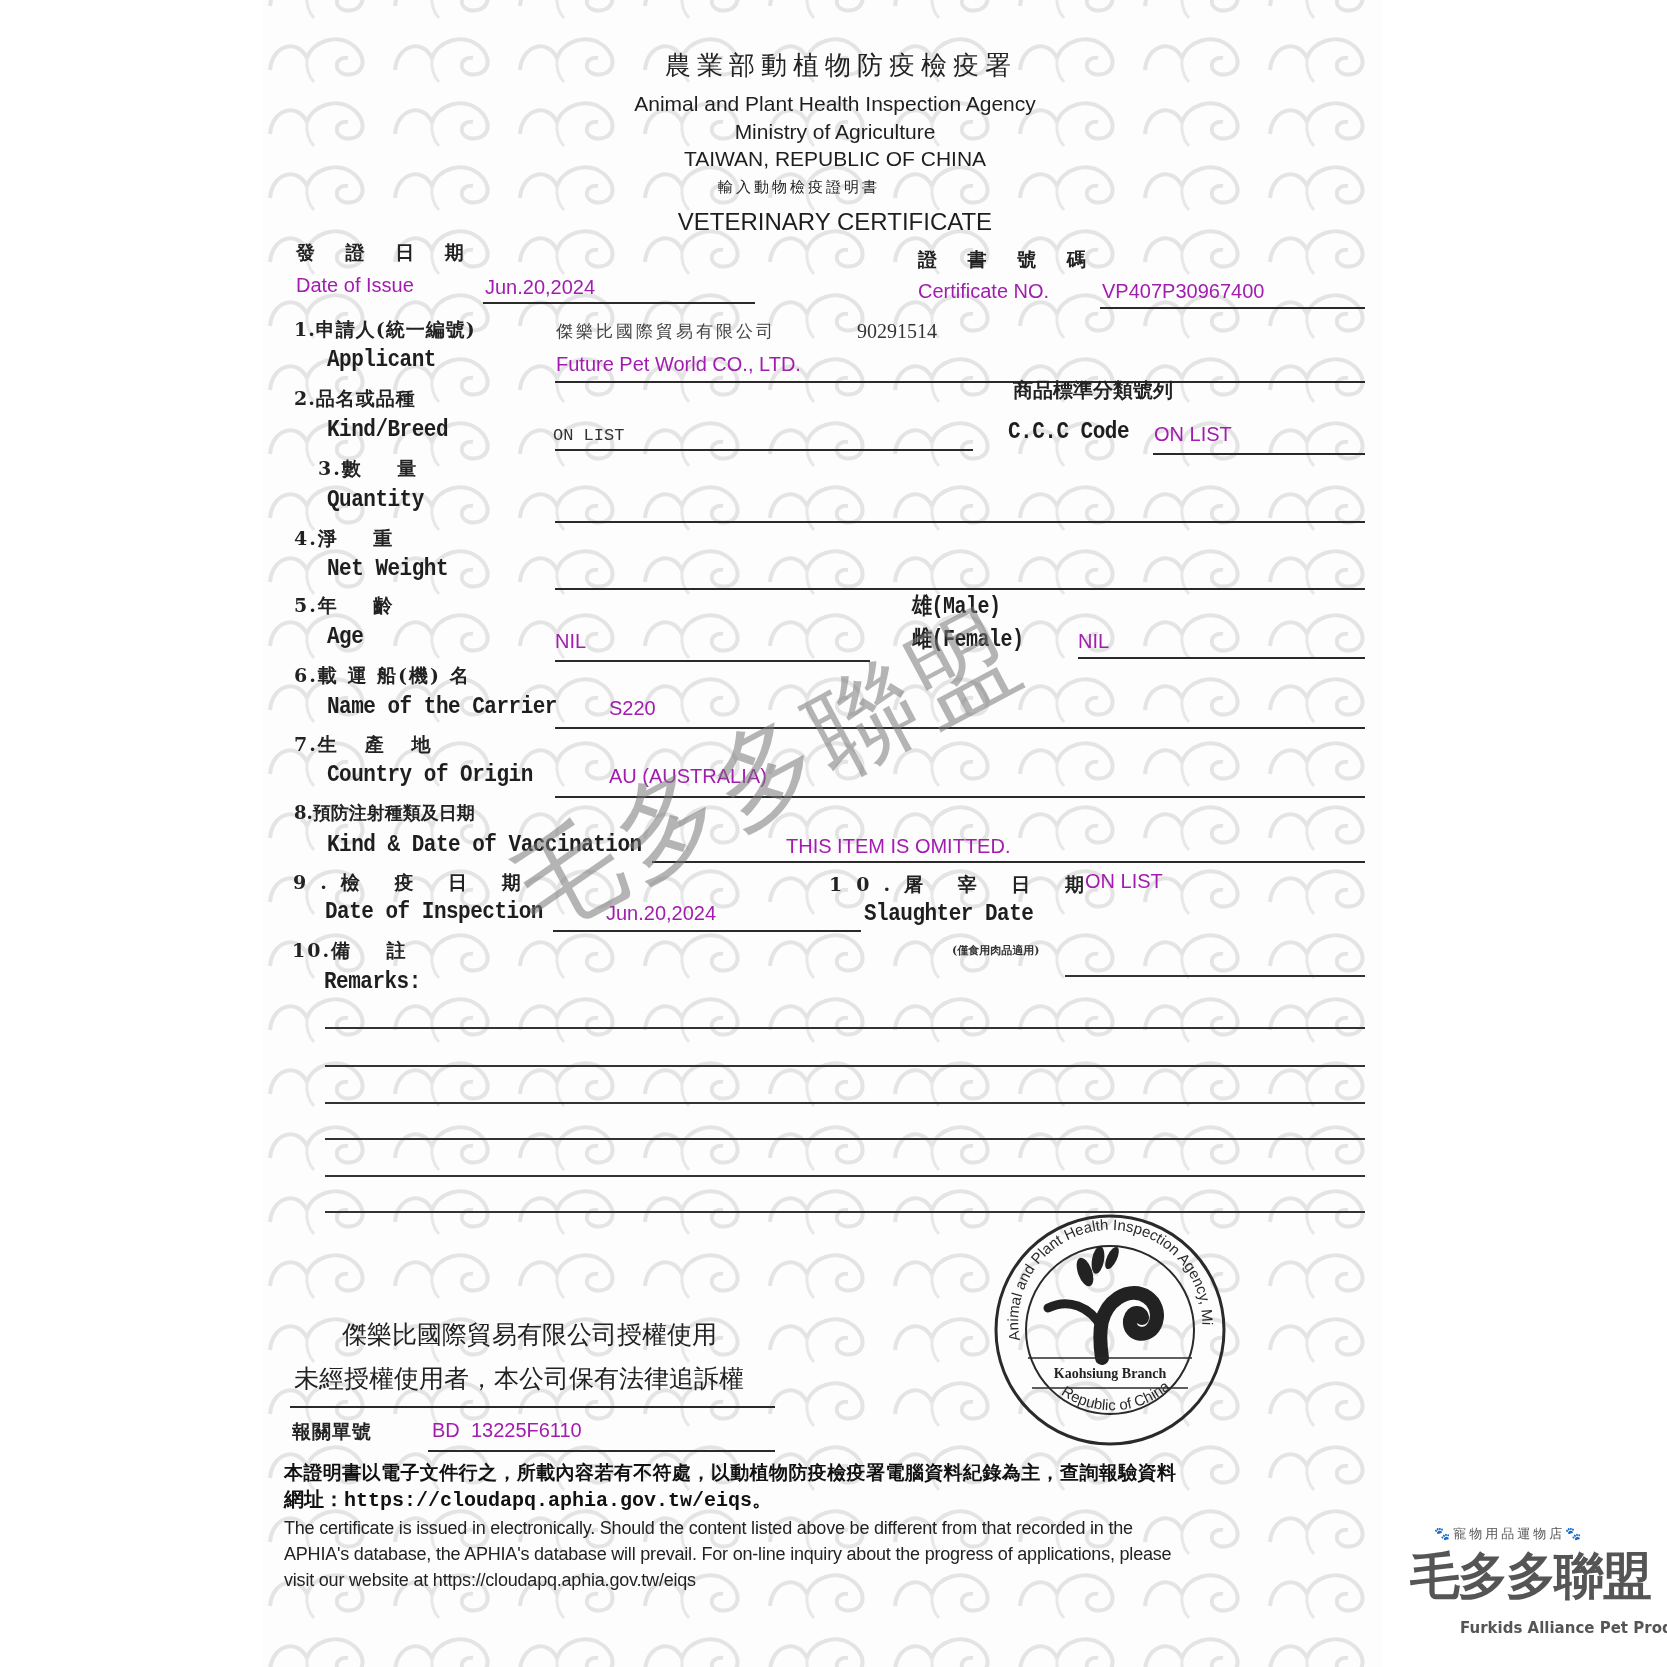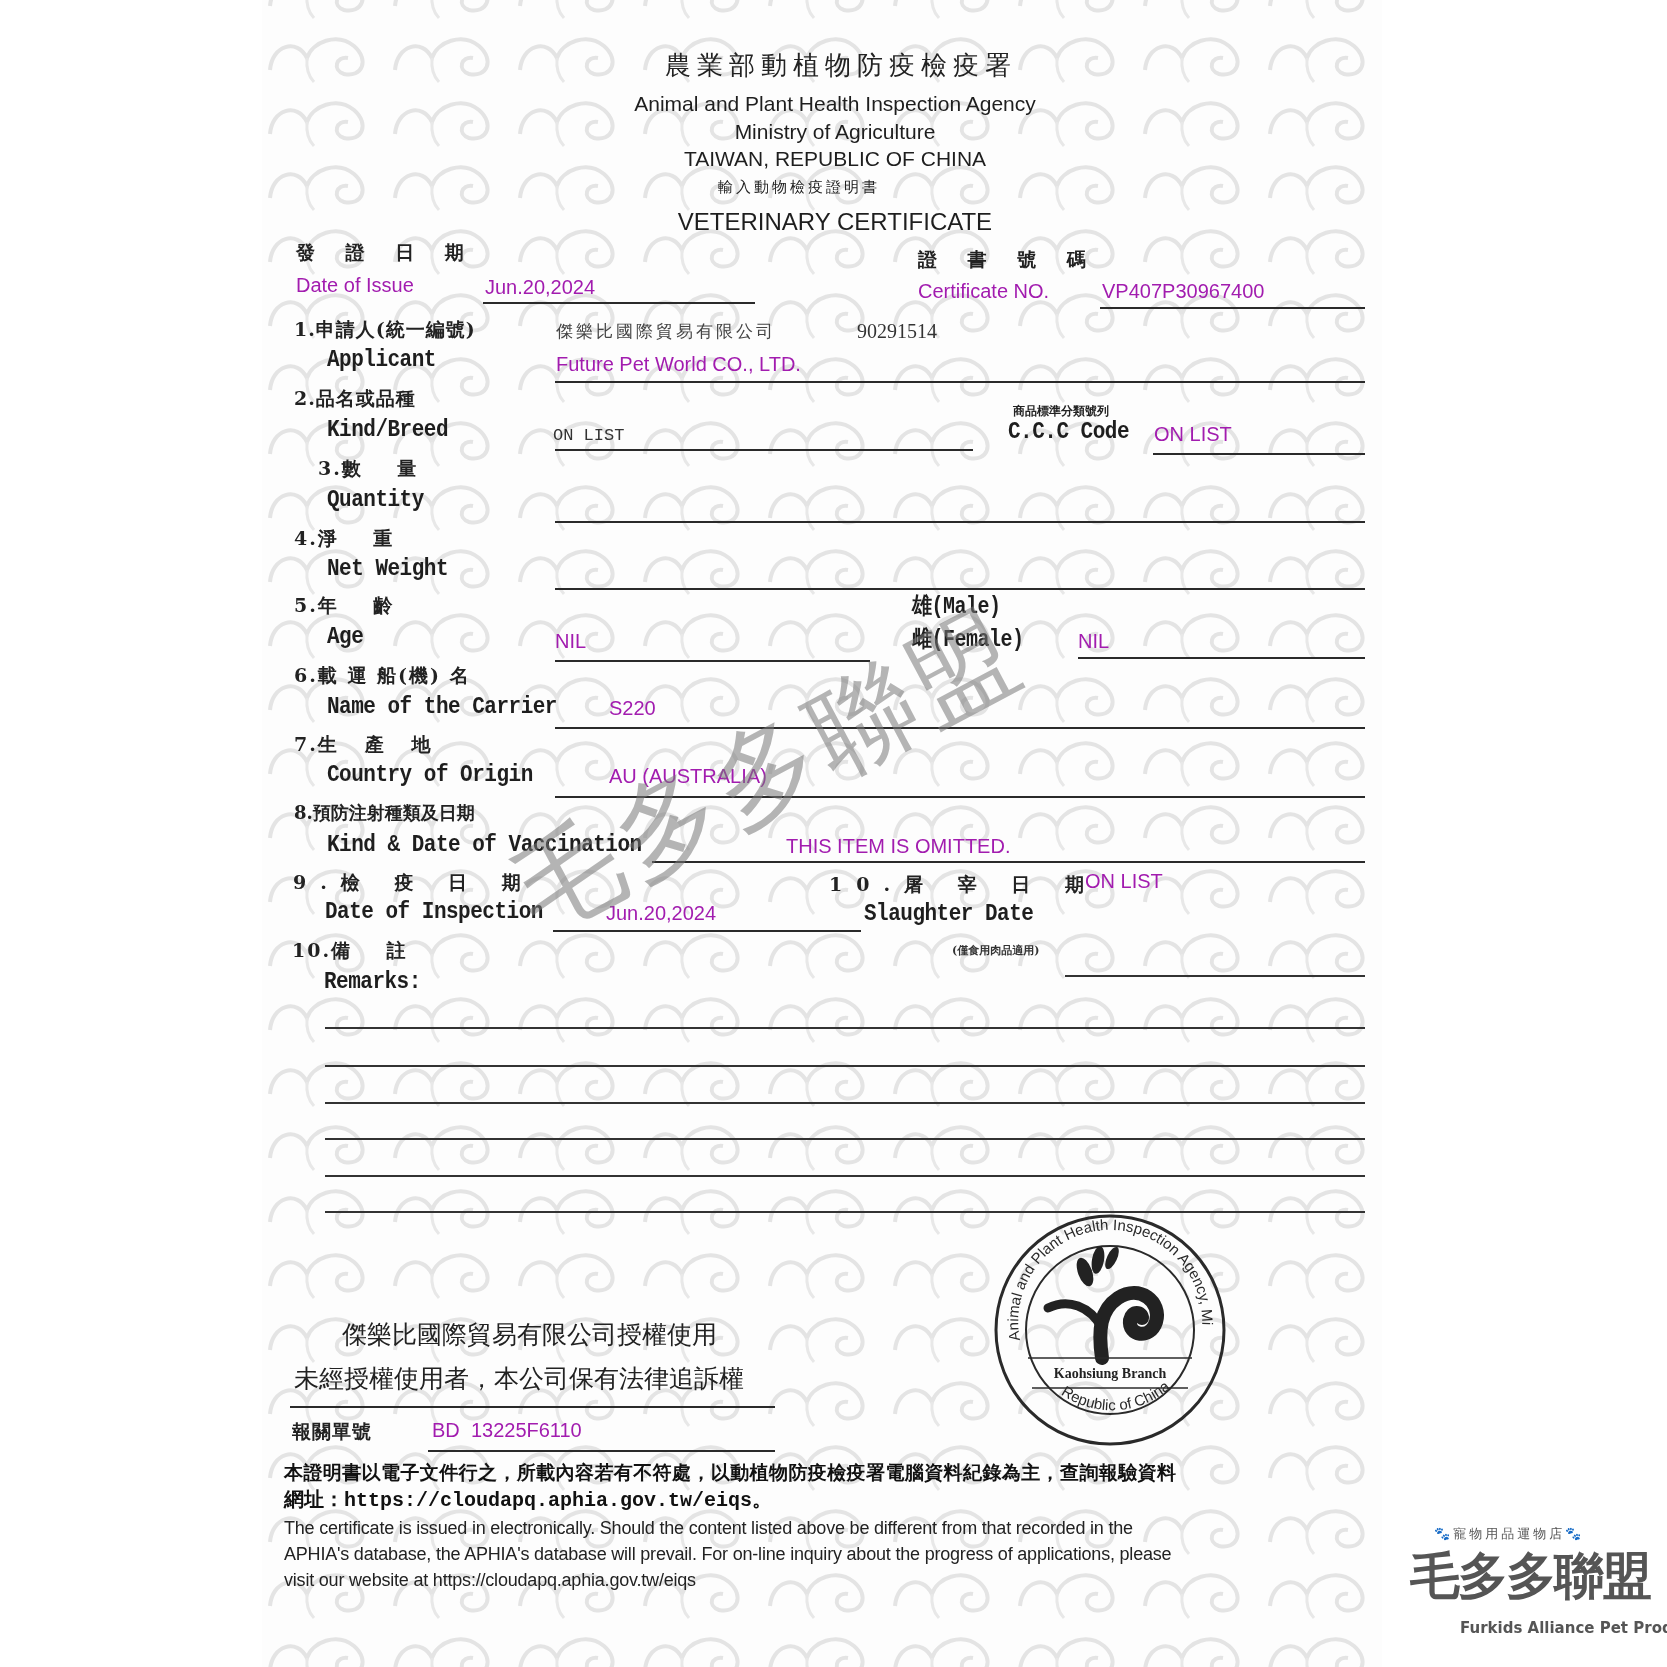--- a/index.html
+++ b/index.html
@@ -71,21 +71,21 @@
 <div class="abs label-en" style="left:327px; top:350px;">Applicant</div>
 <div class="abs" style="left:556px; top:320px; font-family:'DejaVu Serif',serif; font-size:17px; color:#444; letter-spacing:3px;">傑樂比國際貿易有限公司</div>
 <div class="abs serif" style="left:857px; top:320px; font-size:20px; color:#333;">90291514</div>
 <div class="abs value" style="left:556px; top:353px;">Future Pet World CO., LTD.</div>
 <div class="line" style="left:555px; top:381px; width:810px;"></div>
 
 <div class="abs label-cn" style="left:294px; top:386px; letter-spacing:1px;">2.品名或品種</div>
 <div class="abs label-en" style="left:327px; top:420px;">Kind/Breed</div>
 <div class="abs mono" style="left:553px; top:426px; font-size:17px; color:#333;">ON LIST</div>
 <div class="line" style="left:555px; top:449px; width:418px;"></div>
-<div class="abs label-cn" style="left:1013px; top:403px; font-size:12px; letter-spacing:0;">商品標準分類號列</div>
+<div class="abs label-cn" style="left:1013px; top:377px; font-size:20px; letter-spacing:0;">商品標準分類號列</div>
 <div class="abs label-en" style="left:1008px; top:422px;">C.C.C Code</div>
 <div class="abs value" style="left:1154px; top:423px;">ON LIST</div>
 <div class="line" style="left:1153px; top:453px; width:212px;"></div>
 
 <div class="abs label-cn" style="left:294px; top:456px; white-space:pre;margin-left:24px;">3.數    量</div>
 <div class="abs label-en" style="left:327px; top:490px;">Quantity</div>
 <div class="abs value" style="left:556px; top:490px;"></div>
 <div class="line" style="left:555px; top:521px; width:810px;"></div>
 
 <div class="abs label-cn" style="left:294px; top:526px; white-space:pre;">4.淨    重</div>

